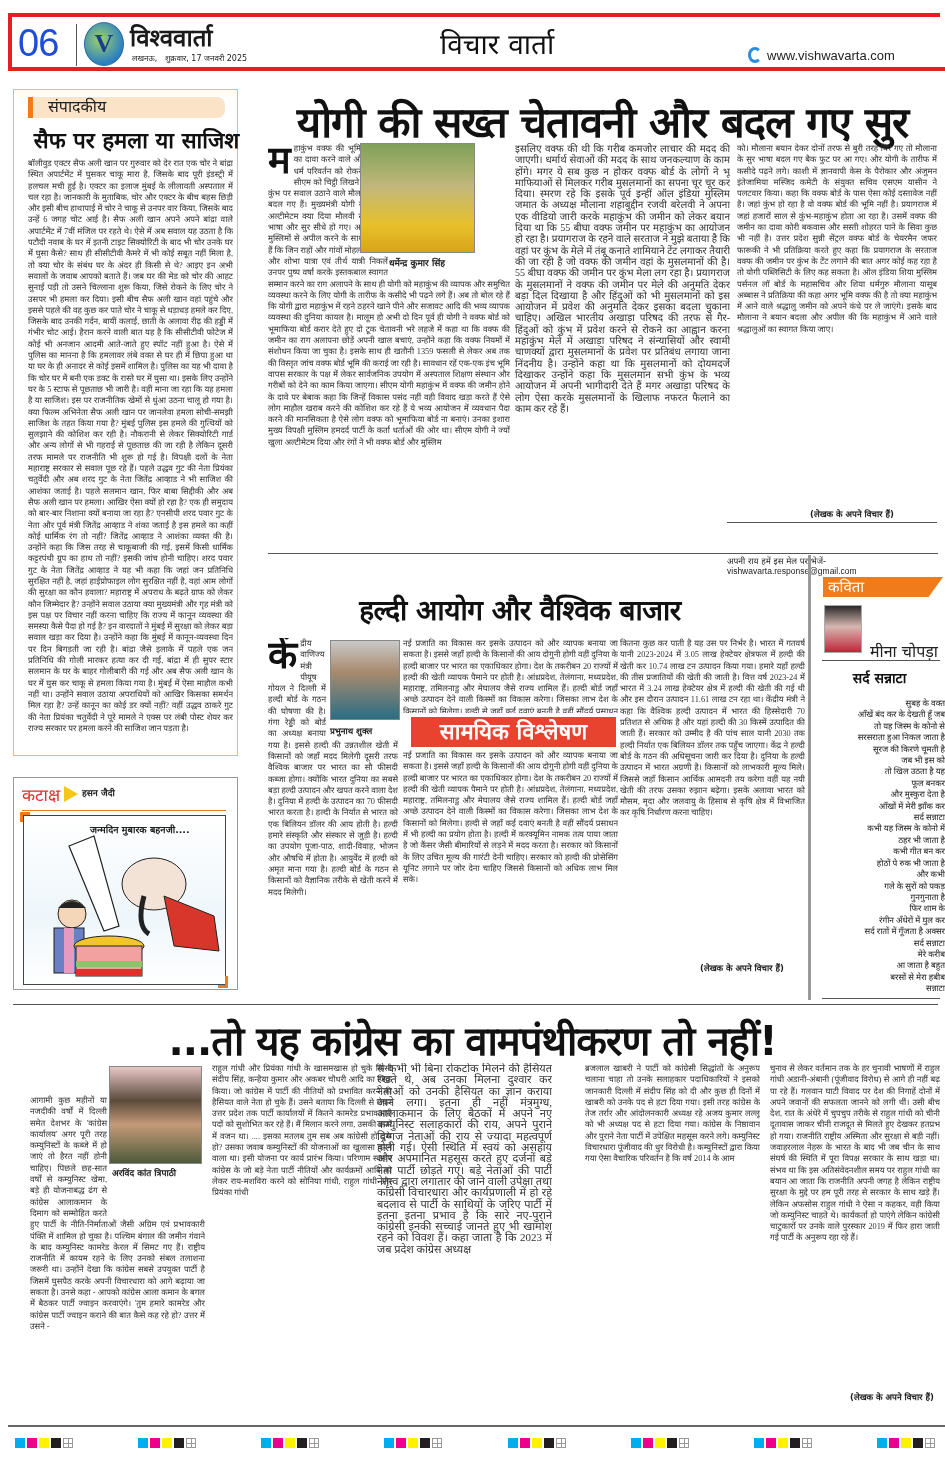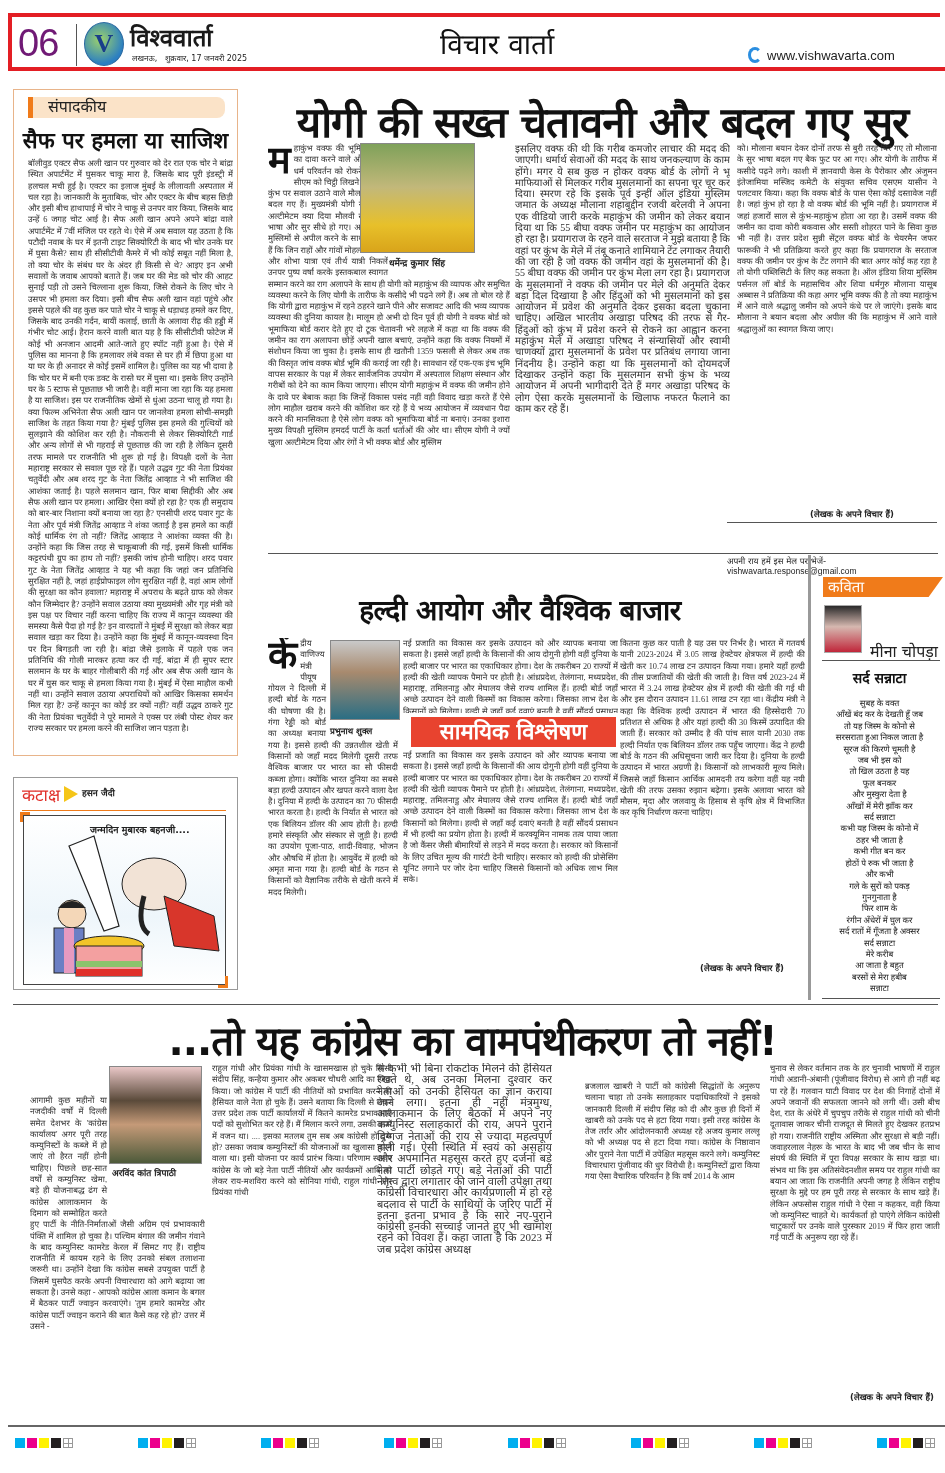--- a/index.html
+++ b/index.html
@@ -1,33 +1,33 @@
 <!DOCTYPE html>
 <html><head>
 <meta charset="utf-8">
 <style>
   * { box-sizing: border-box; margin: 0; padding: 0; }
   body { width: 945px; height: 1473px; background: #fff; font-family: "DejaVu Sans", sans-serif; color: #222; position: relative; overflow: hidden; }
   .abs { position: absolute; }
   .masthead { left: 8px; top: 13px; width: 932px; height: 58px; border: 4px solid #e31e24; border-right: none; border-bottom: none; }
   .masthead-bottom { left: 8px; top: 67px; width: 937px; height: 4px; background: #e31e24; }
-  .page-no { left: 18px; top: 22px; font-family: "Liberation Sans", sans-serif; font-size: 38px; font-weight: normal; color: #701a75; letter-spacing: -1px; }
+  .page-no { left: 18px; top: 22px; font-family: "Liberation Sans", sans-serif; font-size: 38px; font-weight: normal; color: #1d4ed8; letter-spacing: -1px; }
   .mast-sep { left: 76px; top: 24px; width: 1px; height: 42px; background: #555; }
   .logo { left: 84px; top: 22px; width: 40px; height: 44px; border-radius: 50%; background: radial-gradient(circle at 40% 40%, #9fd36a, #2b7fc2 70%); border: 1px solid #2b6aa0; display:flex; align-items:center; justify-content:center; color:#1a3e8a; font-weight:bold; font-size:26px; font-family:"Liberation Serif", serif; }
   .paper-name { left: 130px; top: 20px; font-size: 24px; font-weight: bold; color: #1a1a1a; text-align: right; }
   .dateline { left: 132px; top: 52px; font-size: 8px; color: #222; }
   .section-title { left: 440px; top: 24px; font-size: 28px; color: #111; text-align: center; }
   .website { left: 748px; top: 47px; font-family: "Liberation Sans", sans-serif; font-size: 13px; color: #222; display:flex; align-items:center; gap:5px; }
   .ie-icon { width: 14px; height: 16px; border-radius: 50%; border: 3px solid #2a8ee0; border-right-color: transparent; position: relative; color:#2a8ee0; font-size:12px; line-height:10px; }
 
   .editorial-box { left: 13px; top: 89px; width: 225px; height: 667px; border: 1px solid #e8b48a; background: #fff; }
   .ed-label { left: 28px; top: 97px; width: 197px; height: 21px; background: #fbe3c8; border-radius: 0 8px 8px 0; }
   .ed-label-bar { left: 28px; top: 97px; width: 5px; height: 21px; background: #f07b1a; }
   .ed-label-text { left: 48px; top: 95px; font-size: 16px; color: #222; }
-  .ed-headline { left: 13px; top: 124px; width: 225px; text-align: center; font-size: 22px; font-weight: bold; color: #111; }
+  .ed-headline { left: 24px; top: 124px; width: 225px; text-align: center; font-size: 22px; font-weight: bold; color: #111; }
   .col-text { font-family: "Liberation Serif", serif; color: #333; text-align: justify; overflow: hidden; }
   .ed-body { left: 28px; top: 158px; width: 205px; height: 592px; font-size: 8.3px; line-height: 11.3px; }
 
   .katash-box { left: 13px; top: 777px; width: 225px; height: 213px; border: 1px solid #999; }
   .katash-label { left: 22px; top: 783px; font-size: 17px; color: #e0302a; }
   .katash-arrow { left: 64px; top: 786px; width: 0; height: 0; border-top: 8px solid transparent; border-bottom: 8px solid transparent; border-left: 14px solid #f5c518; }
   .katash-author { left: 82px; top: 786px; font-size: 9px; color: #222; font-weight: bold; }
   .katash-line { left: 22px; top: 810px; width: 204px; height: 1px; background: #f07b1a; }
   .cartoon { left: 23px; top: 815px; width: 203px; height: 170px; border: 1px solid #444; background: linear-gradient(180deg, #fff 0%, #eef6fb 60%, #fff 100%); overflow: hidden; }
   .cartoon-caption { left: 90px; top: 823px; font-size: 9.5px; color: #222; font-weight: bold; }
@@ -53,29 +53,29 @@
   .samayik { left: 411px; top: 717px; width: 205px; height: 30px; background: #e8432f; color: #fff; font-size: 22px; font-weight: bold; text-align: center; line-height: 30px; }
   .a2c3 { left: 620px; top: 638px; width: 185px; height: 310px; font-size: 8.3px; line-height: 11.3px; }
   .a2-opinion { left: 700px; top: 962px; font-size: 8.5px; font-weight: bold; color: #222; }
   .vline { width: 3px; background: #999; }
 
   .kavita-label { left: 823px; top: 577px; width: 120px; height: 20px; background: #f07b1a; clip-path: polygon(0 0,100% 0,88% 100%,0 100%); color: #fff; font-size: 15px; padding-left: 5px; line-height: 20px; }
   .poet-photo { left: 824px; top: 605px; width: 38px; height: 48px; background: linear-gradient(180deg,#2a2a2a 0%,#d6b8b0 45%,#c0263a 100%); border: 1px solid #aaa; }
   .poet-name { left: 870px; top: 640px; font-size: 16px; color: #222; }
   .poem-title { left: 814px; top: 668px; width: 131px; text-align: center; font-size: 14px; font-weight: bold; color: #111; }
   .poem { left: 814px; top: 698px; width: 131px; text-align: center; font-family: "Liberation Serif", serif; font-size: 8.4px; line-height: 11.4px; color: #222; }
-  .poem span { display: block; }
+  .poem span { display: block; text-align: right; }
 
   .a3-headline { left: 0; top: 1012px; width: 945px; text-align: center; font-size: 40px; font-weight: bold; color: #111; letter-spacing:-1px; }
   .a3c1 { left: 30px; top: 1063px; width: 175px; height: 340px; font-size: 8.3px; line-height: 11.3px; margin-top: 32px; }
   .a3-photo { left: 109px; top: 1066px; width: 93px; height: 98px; background: linear-gradient(180deg,#e9c7c7 0%,#5a4a3a 35%,#c59a78 60%,#4d5a3a 100%); border: 1px solid #888; }
   .a3-caption { left: 112px; top: 1167px; font-size: 8.8px; font-weight: bold; color: #222; }
   .a3c2 { left: 212px; top: 1063px; width: 180px; height: 340px; font-size: 8.3px; line-height: 11.3px; }
   .a3c3 { left: 377px; top: 1063px; width: 175px; height: 340px; font-size: 11px; line-height: 11.3px; }
-  .a3c4 { left: 585px; top: 1063px; width: 175px; height: 340px; font-size: 8.3px; line-height: 11.3px; margin-top: 18px; }
+  .a3c4 { left: 585px; top: 1063px; width: 175px; height: 340px; font-size: 8.3px; line-height: 11.3px; }
   .a3c5 { left: 770px; top: 1063px; width: 170px; height: 330px; font-size: 8.3px; line-height: 11.3px; }
   .a3-opinion { left: 850px; top: 1391px; font-size: 8.5px; font-weight: bold; color: #222; }
   .footer-line { left: 8px; top: 1425px; width: 937px; height: 2px; background: #666; }
   .regmarks { left: 15px; top: 1438px; width: 930px; display: flex; justify-content: space-between; padding-right: 10px; }
   .regset { display: flex; gap: 2px; align-items:center; }
   .sw { width: 10px; height: 10px; }
   .cross { width: 10px; height: 10px; border: 1px solid #999; position: relative; }
   .cross::before { content:""; position:absolute; left:4px; top:0; width:1px; height:8px; background:#999; }
   .cross::after { content:""; position:absolute; left:0; top:4px; width:8px; height:1px; background:#999; }
 </style>

